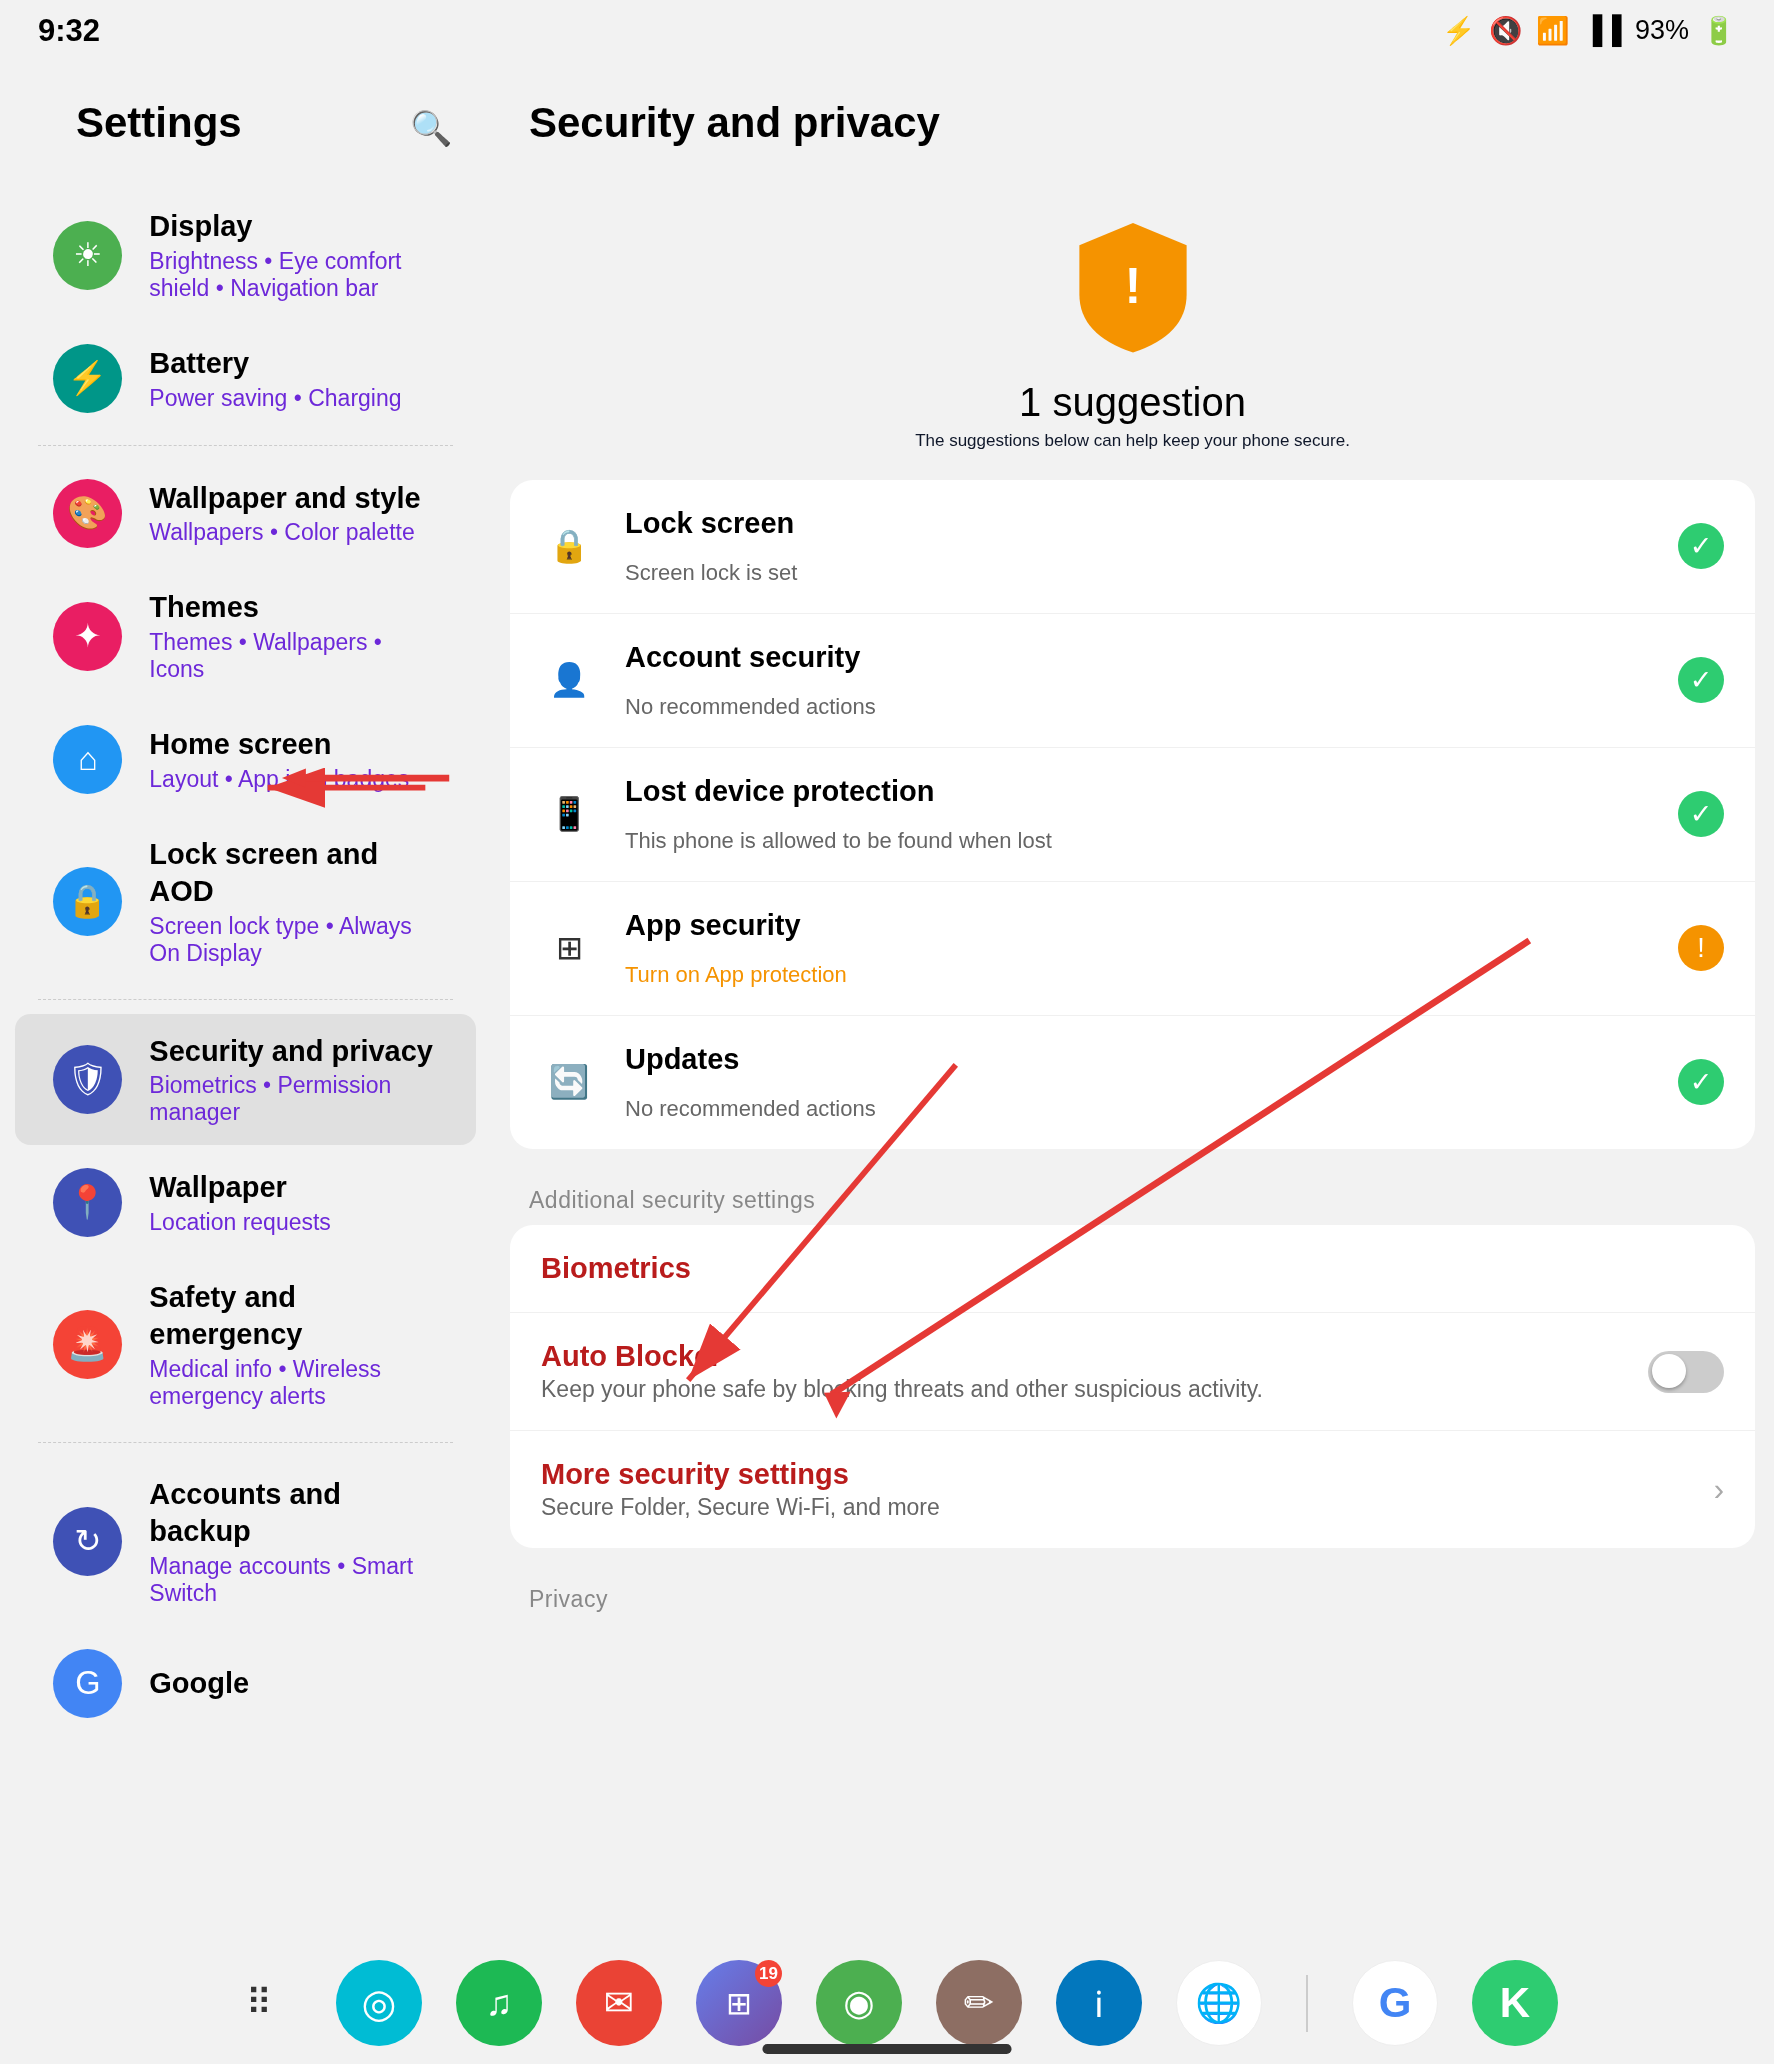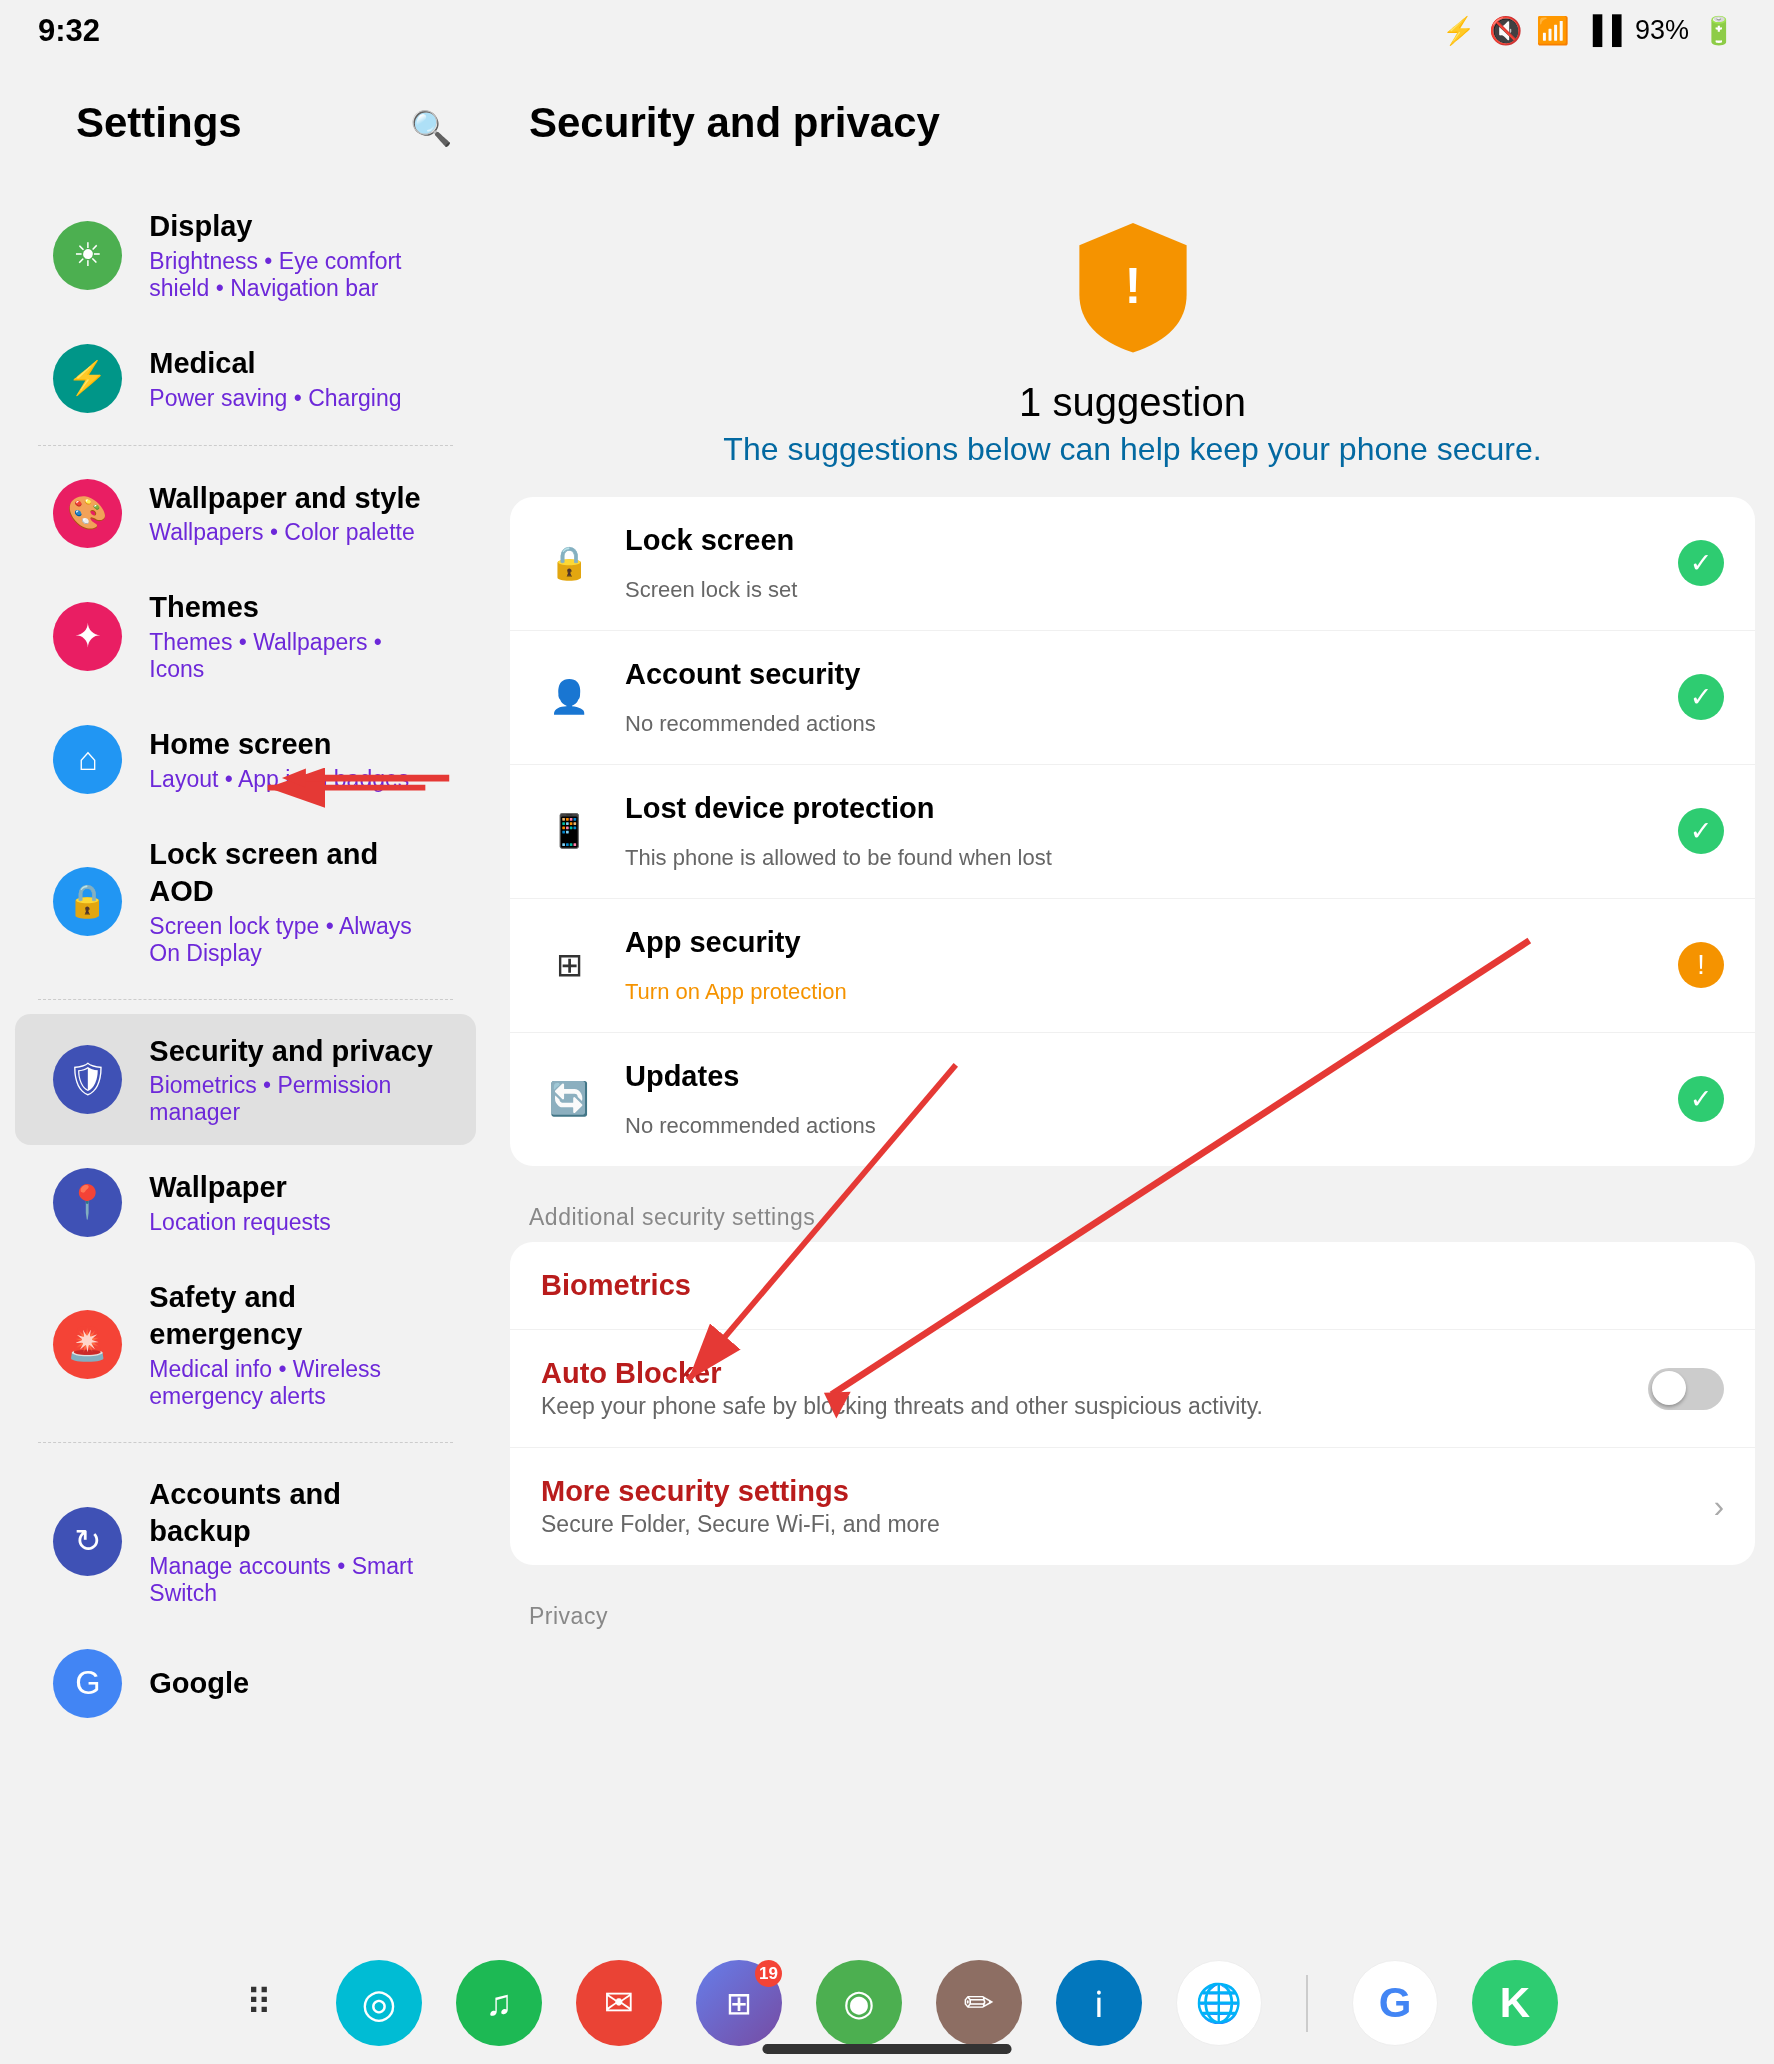--- a/index.html
+++ b/index.html
@@ -144,22 +144,22 @@
       height: 143px;
     }
 
     .suggestion-count {
       font-size: 40px;
       font-weight: 400;
       color: #000;
     }
 
     .suggestion-subtitle {
-      font-size: 32px;
-      color: #0369a1;
+      font-size: 17px;
+      color: #0f172a;
       text-align: center;
       margin-top: 5.7px;
     }
 
     
     .security-card {
       background: #fff;
       border-radius: 23px;
       margin: 0 19px 19px;
       overflow: hidden;
@@ -392,21 +392,21 @@
           <div class="item-title">Display</div>
           <div class="item-subtitle">Brightness • Eye comfort shield • Navigation bar</div>
         </div>
       </div>
 
       <div class="settings-item">
         <div class="item-icon" style="background:#009688;">
           <span style="font-size:32.5px;">⚡</span>
         </div>
         <div class="item-text">
-          <div class="item-title">Medical</div>
+          <div class="item-title">Battery</div>
           <div class="item-subtitle">Power saving • Charging</div>
         </div>
       </div>
     <hr class="divider">
       <div class="settings-item">
         <div class="item-icon" style="background:#e91e63;">
           <span style="font-size:32.5px;">🎨</span>
         </div>
         <div class="item-text">
           <div class="item-title">Wallpaper and style</div>

